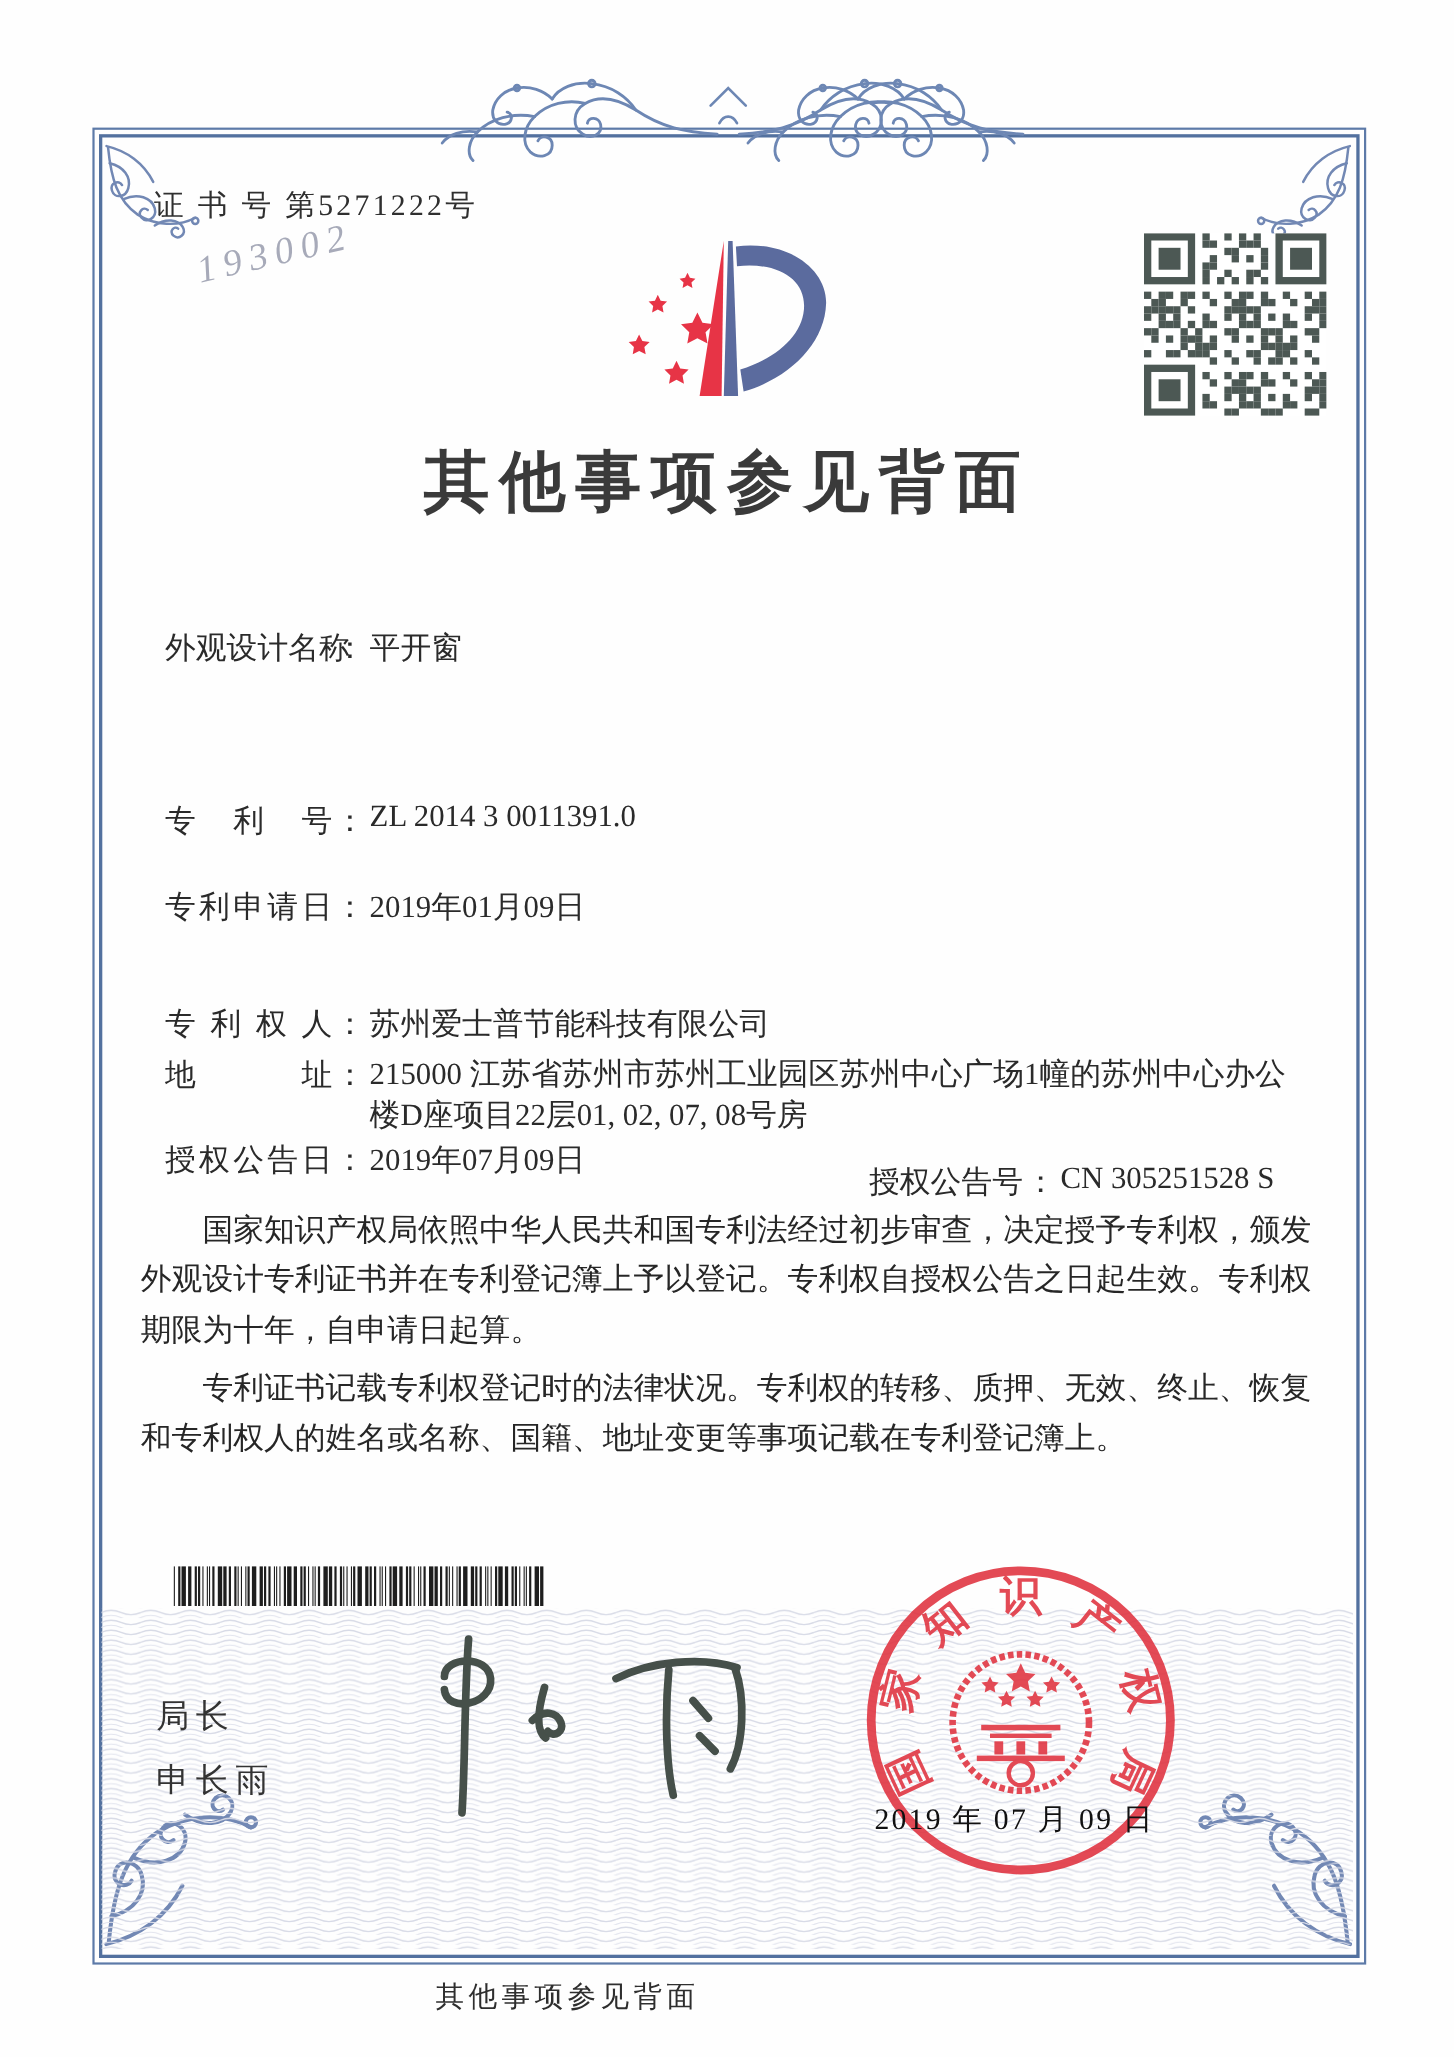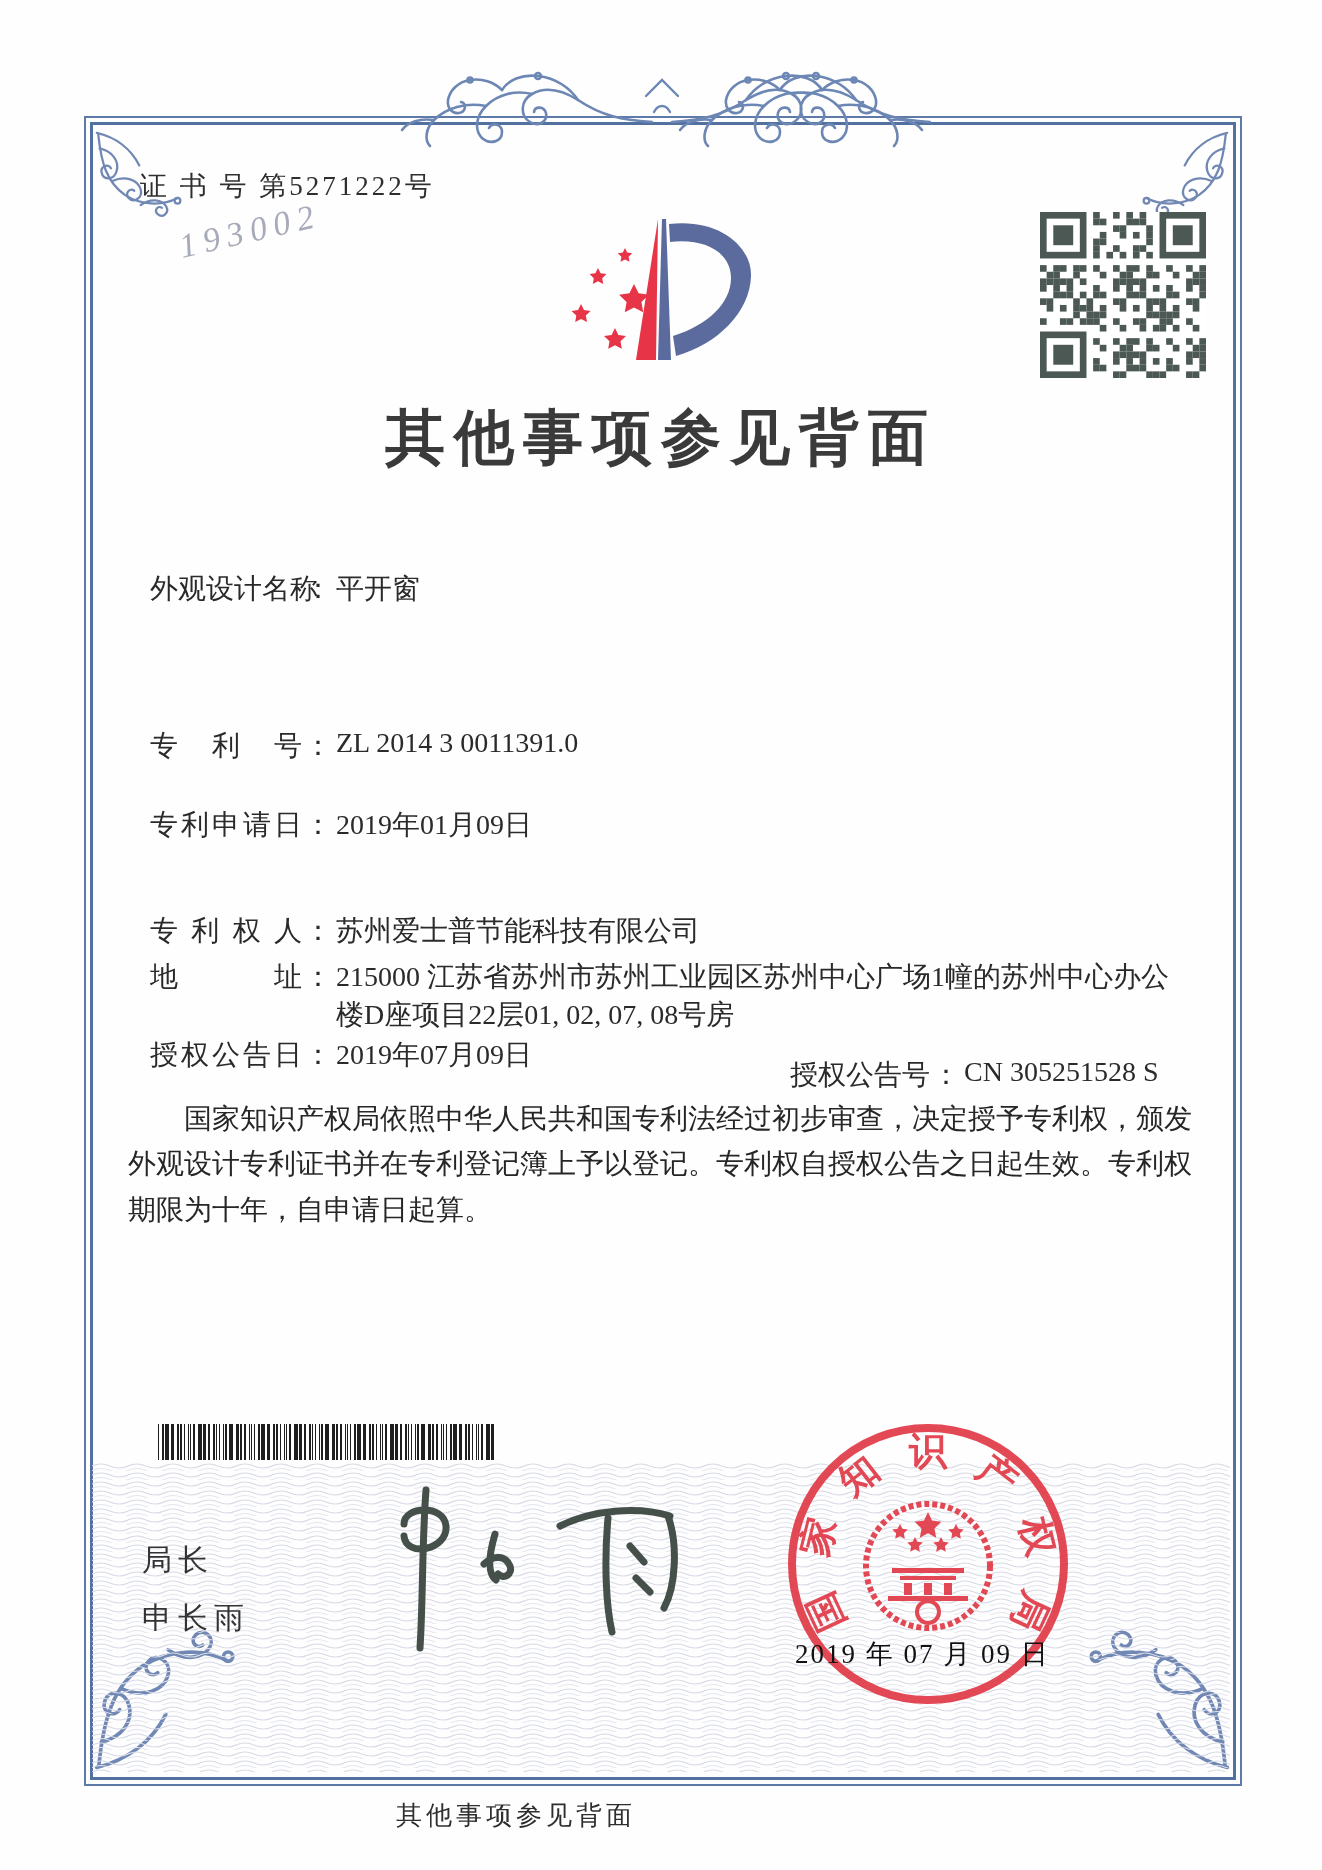--- a/index.html
+++ b/index.html
@@ -337,20 +337,21 @@
   </div>
   <div class="row" style="top:1036px">
     <span class="lbl">授权公告日</span><span class="colon">：</span><span class="val">2019年07月09日</span>
     <span class="grant2">
       <span>授权公告号</span><span class="colon">：</span><span class="val">CN 305251528 S</span>
     </span>
   </div>
 
   <div class="paras">
     <p>国家知识产权局依照中华人民共和国专利法经过初步审查，决定授予专利权，颁发外观设计专利证书并在专利登记簿上予以登记。专利权自授权公告之日起生效。专利权期限为十年，自申请日起算。</p>
+    <p>专利证书记载专利权登记时的法律状况。专利权的转移、质押、无效、终止、恢复和专利权人的姓名或名称、国籍、地址变更等事项记载在专利登记簿上。</p>
   </div>
 
   <svg class="waves" width="1138" height="310">
     <defs>
       <pattern id="wv" width="36" height="9" patternUnits="userSpaceOnUse">
         <path d="M0 4 Q 9 0 18 4 T 36 4" stroke="#d7dae6" stroke-width="1.2" fill="none"></path>
         <path d="M0 8.5 Q 9 4.5 18 8.5 T 36 8.5" stroke="#e2e4ee" stroke-width="1" fill="none"></path>
       </pattern>
     </defs>
     <rect width="1138" height="310" fill="url(#wv)"></rect>

